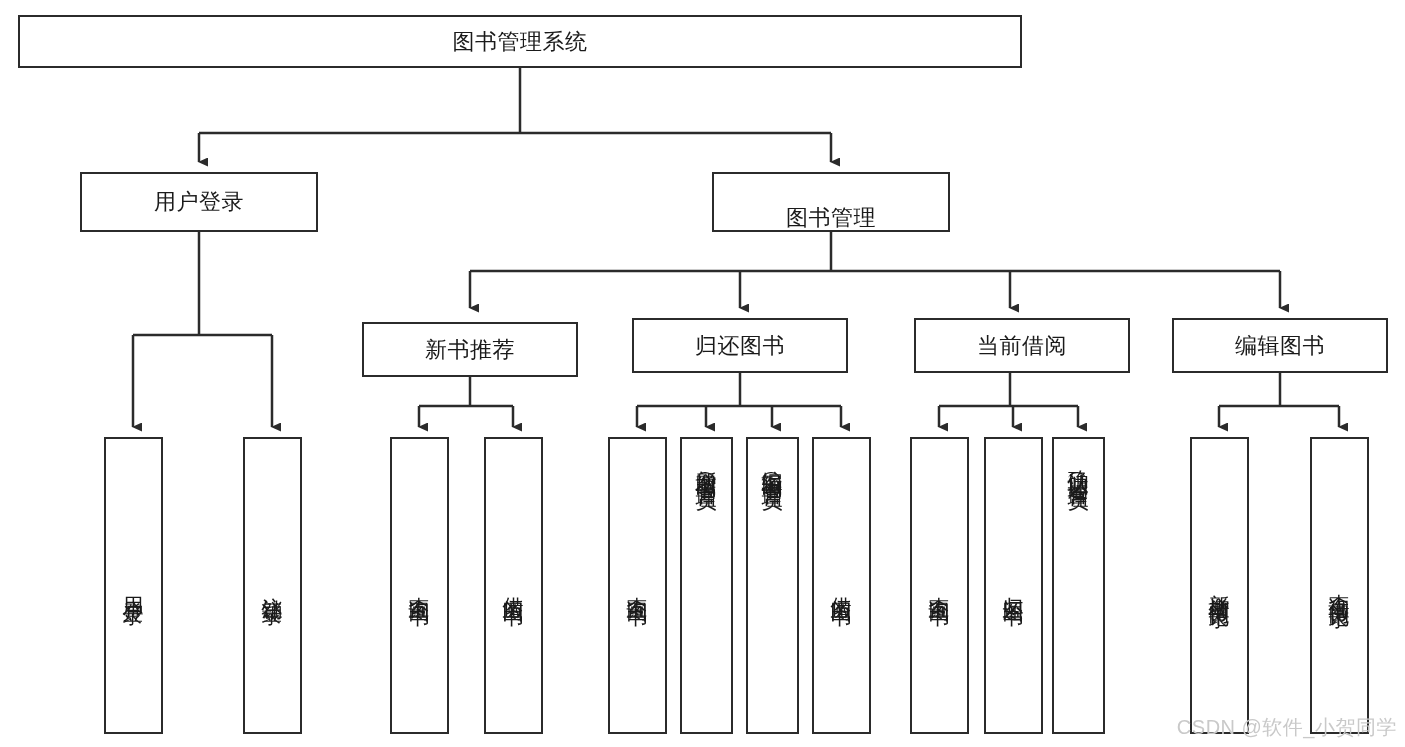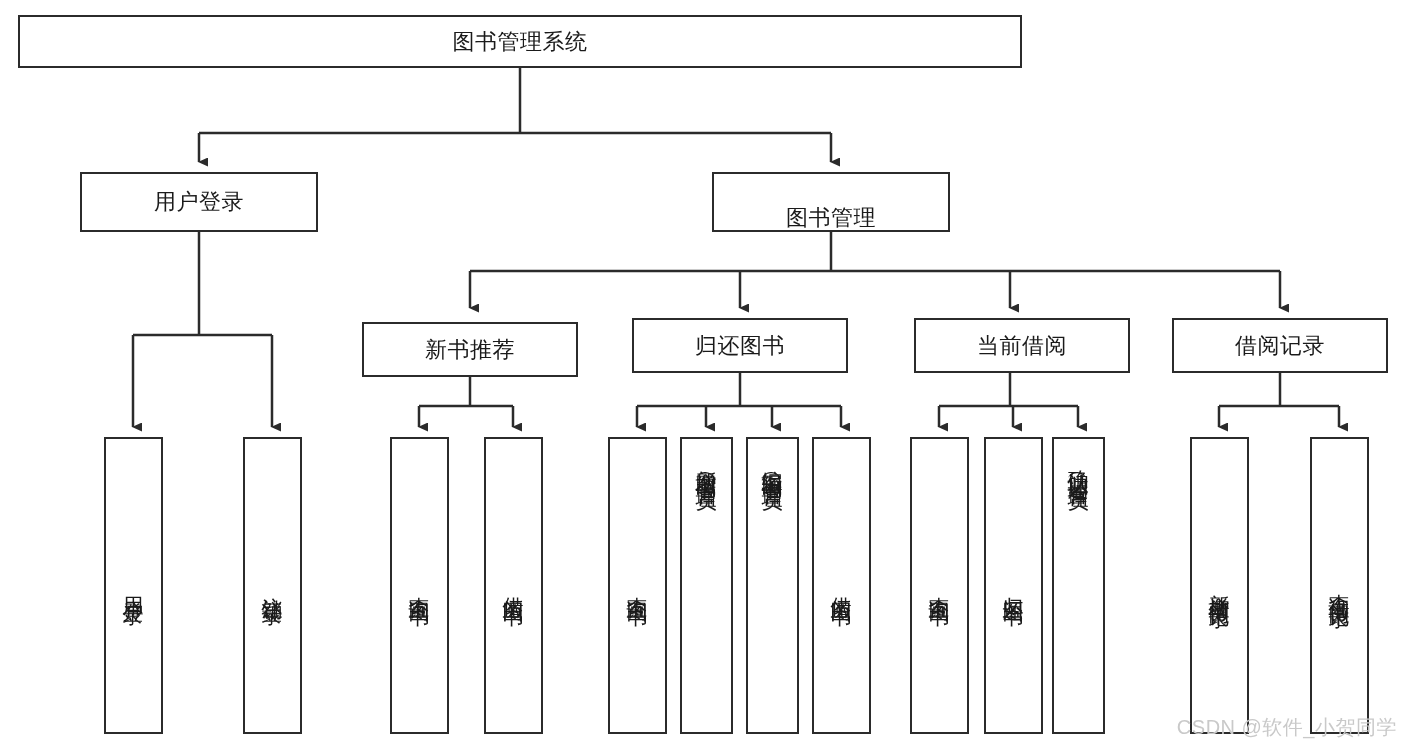--- a/index.html
+++ b/index.html
@@ -138,21 +138,21 @@
   <div class="node-box" style="left:362px; top:322px; width:216px; height:55px;">
     <span class="node-label">新书推荐</span>
   </div>
   <div class="node-box" style="left:632px; top:318px; width:216px; height:55px;">
     <span class="node-label">归还图书</span>
   </div>
   <div class="node-box" style="left:914px; top:318px; width:216px; height:55px;">
     <span class="node-label">当前借阅</span>
   </div>
   <div class="node-box" style="left:1172px; top:318px; width:216px; height:55px;">
-    <span class="node-label">借阅记录</span>
+    <span class="node-label">编辑图书</span>
   </div>
 
   <div class="node-box vertical center-v" style="left:104px; top:437px; width:59px; height:297px;">
     <span class="node-label">用户登录</span>
   </div>
   <div class="node-box vertical center-v" style="left:243px; top:437px; width:59px; height:297px;">
     <span class="node-label">注销登录</span>
   </div>
   <div class="node-box vertical center-v" style="left:390px; top:437px; width:59px; height:297px;">
     <span class="node-label">查询图书</span>

